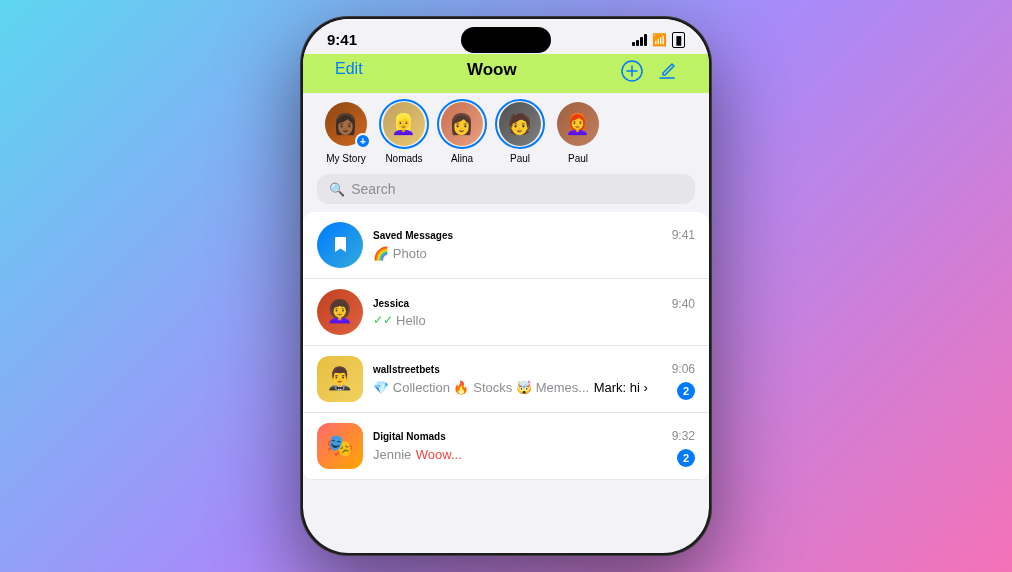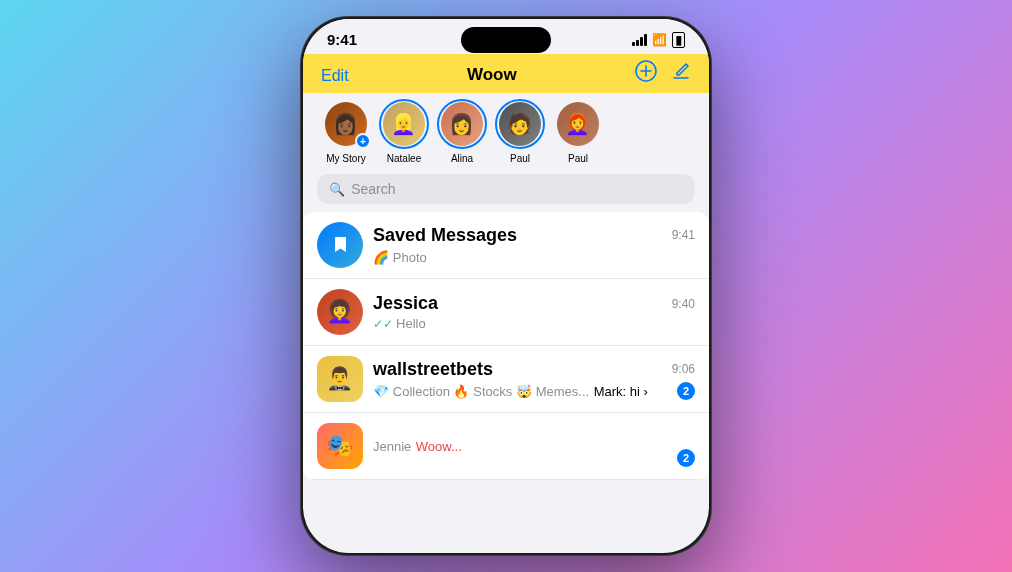--- a/index.html
+++ b/index.html
@@ -62,24 +62,24 @@
       transform: translateX(-50%);
       width: 90px;
       height: 26px;
       background: #000;
       border-radius: 20px;
       z-index: 10;
     }
 
     
     .header {
-      background: #fde047;
-      padding: 6px 18px 8px;
-      display: flex;
-      align-items: flex-end;
+      background: #bef264;
+      padding: 6px 32px 8px;
+      display: flex;
+      align-items: flex-start;
       justify-content: space-between;
     }
 
     .header-edit {
       color: #007aff;
       font-size: 16px;
     }
 
     .header-title {
       font-size: 17px;
@@ -241,21 +241,21 @@
     }
 
     .chat-top-row {
       display: flex;
       justify-content: space-between;
       align-items: center;
       margin-bottom: 2px;
     }
 
     .chat-name {
-      font-size: 18px;
+      font-size: 10px;
       font-weight: 600;
       color: #000;
     }
 
     .chat-time {
       font-size: 12px;
       color: #8e8e93;
       flex-shrink: 0;
     }
 
@@ -374,21 +374,21 @@
         </div>
         <span class="story-name">My Story</span>
       </div>
 
       <div class="story-item">
         <div class="story-avatar-wrap">
           <div class="story-ring">
             <div class="story-avatar av-natalee">👱‍♀️</div>
           </div>
         </div>
-        <span class="story-name">Natalee</span>
+        <span class="story-name">Nomads</span>
       </div>
 
       <div class="story-item">
         <div class="story-avatar-wrap">
           <div class="story-ring">
             <div class="story-avatar av-alina">👩</div>
           </div>
         </div>
         <span class="story-name">Alina</span>
       </div>
@@ -457,20 +457,24 @@
           </div>
           <span class="chat-preview">💎 Collection 🔥 Stocks 🤯 Memes...</span>
           <span class="chat-preview" style="color:#000000">Mark: hi ›</span>
         </div>
         <div class="badge">2</div>
       </div>
 
       <div class="chat-item">
         <div class="chat-avatar square av-digital">🎭</div>
         <div class="chat-content">
+          <div class="chat-top-row">
+            <span class="chat-name">Digital Nomads</span>
+            <span class="chat-time">9:32</span>
+          </div>
           <span class="chat-preview">Jennie</span>
           <span class="chat-preview" style="color:#ef4444">Woow...</span>
         </div>
         <div class="badge">2</div>
       </div>
 
     </div>
 
   </div>
 </div>

